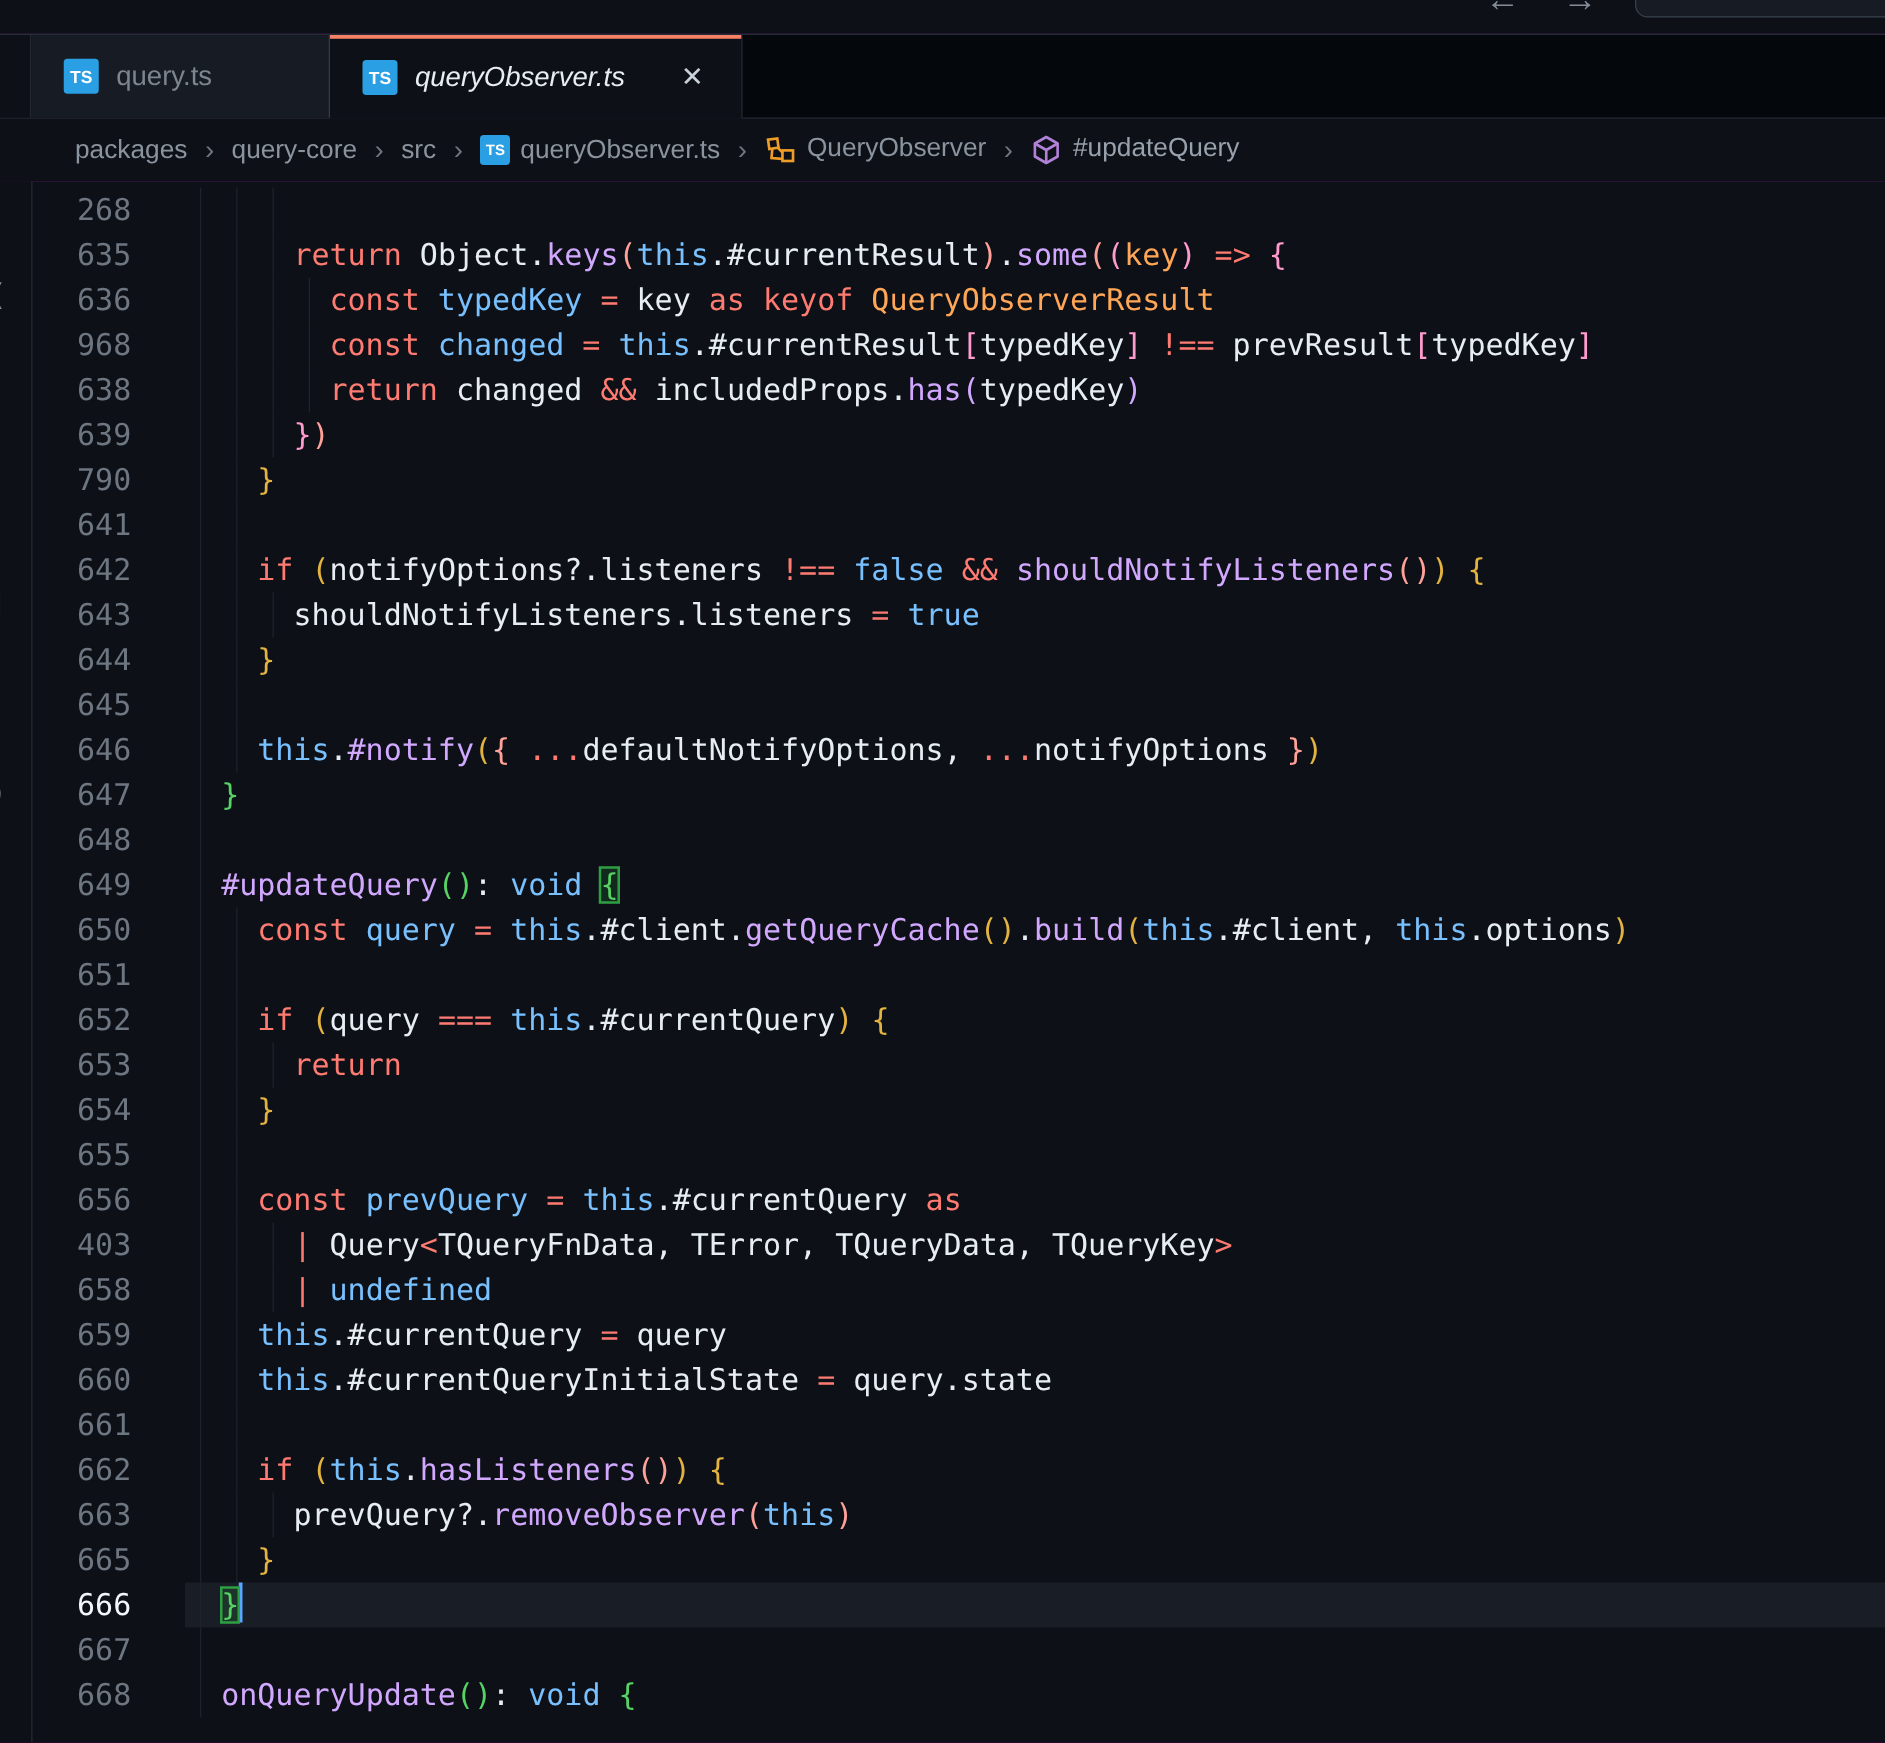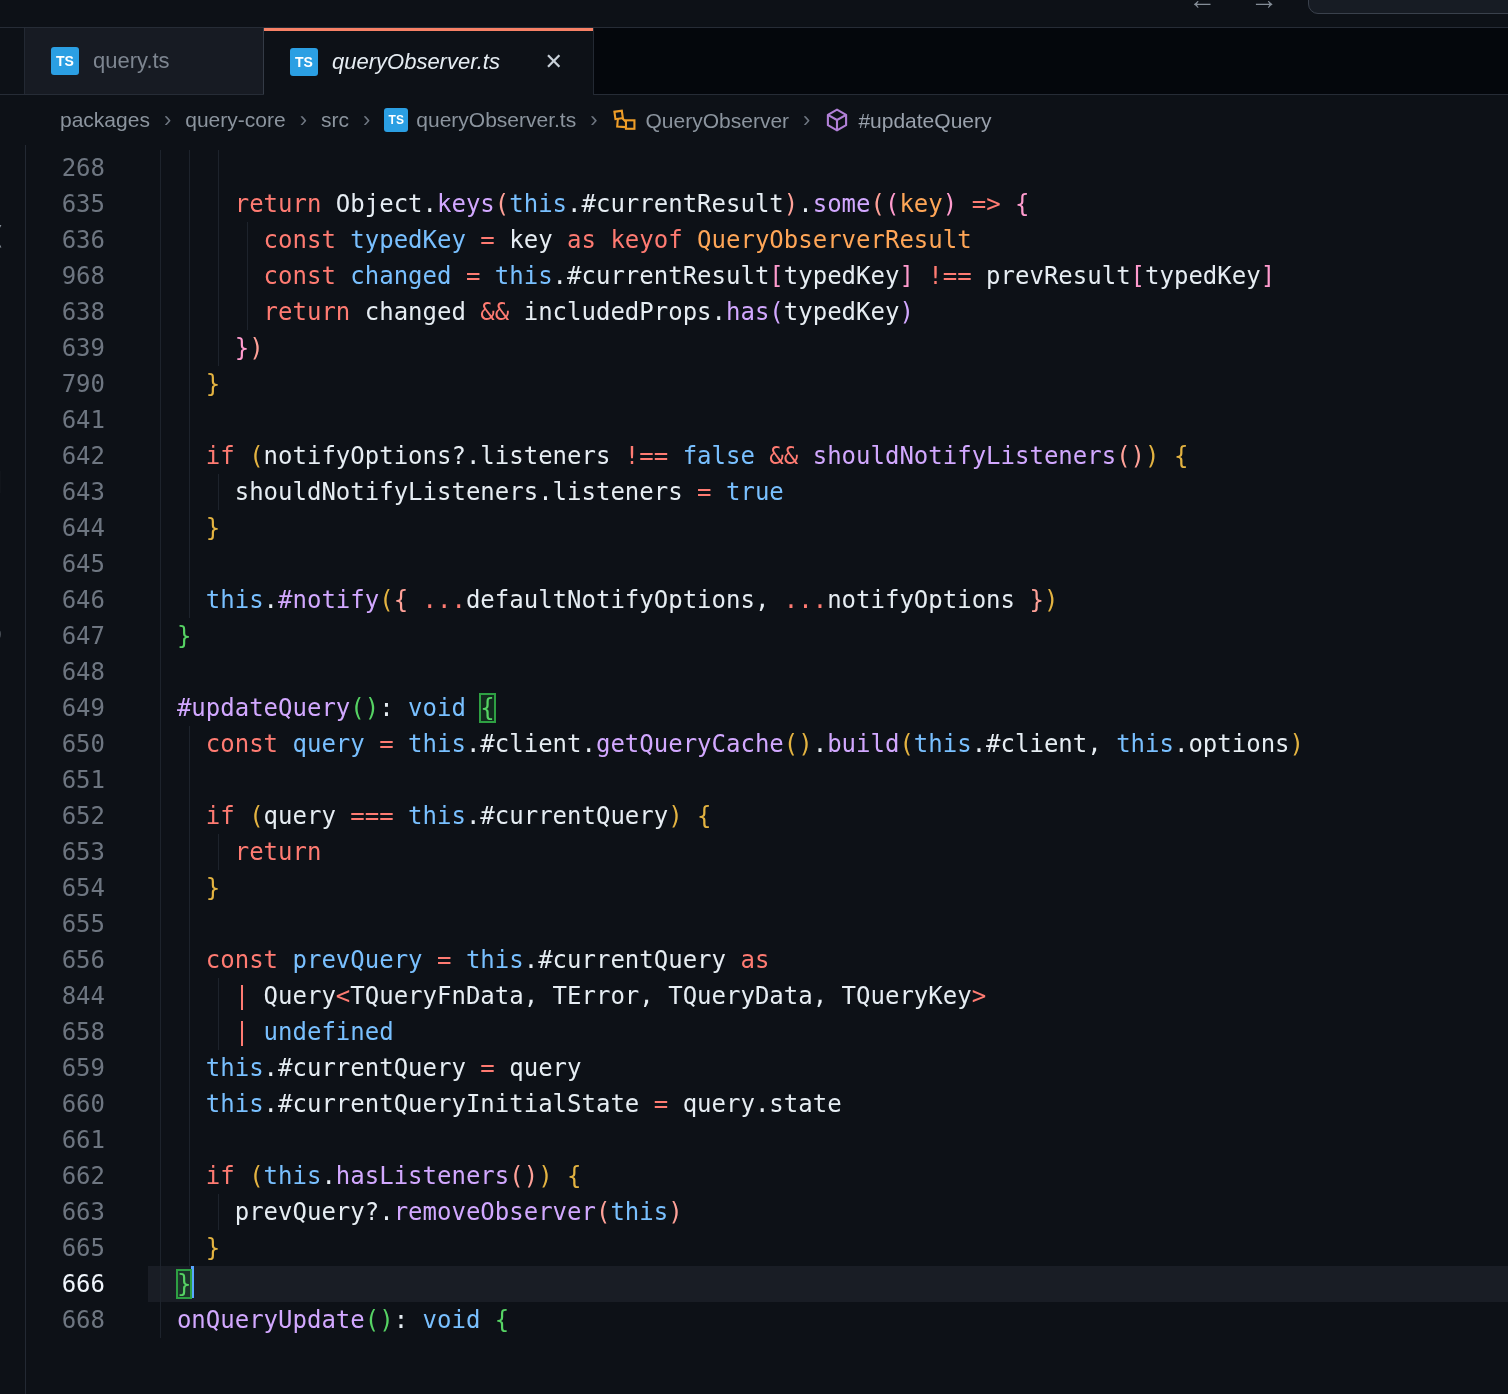--- a/index.html
+++ b/index.html
@@ -44,21 +44,21 @@
     color:#fff; font-weight:bold; font-size:14px;
     display:flex; align-items:center; justify-content:center; letter-spacing:0;
   }
   .tab-close { margin-left:auto; font-size:22px; color:#c9d1d9; padding:2px 4px; border-radius:4px; }
   
   .breadcrumbs {
     height:50px; background:#0d1117; display:flex; align-items:center;
     padding-left:60px; gap:14px; font-size:21px; color:#8b949e;
     border-left:0; position:relative;
   }
-  .crumb { display:flex; align-items:flex-end; gap:8px; cursor:pointer; }
+  .crumb { display:flex; align-items:flex-start; gap:8px; cursor:pointer; }
   .crumb-sep { color:#6e7681; font-size:22px; }
   .ts-badge-sm { width:24px; height:24px; flex:0 0 24px; font-size:12px; border-radius:3px; }
   .crumb-last { color:#99a1ac; }
   
   .editor { position:relative; display:flex; height:1249px; background:#0d1117; }
   .left-strip {
     width:26px; background:#0d1117; border-right:1px solid #232933;
     position:relative; overflow:hidden; flex:0 0 26px;
     font-family:"DejaVu Sans Mono", monospace; font-size:24px; color:#9aa3ad;
   }
@@ -247,21 +247,21 @@
         </div>
         <div class="row">
           <div class="num">655</div>
           <div class="cnt"><i class="guide" style="left: 12px;"></i><i class="guide" style="left: 40.92px;"></i></div>
         </div>
         <div class="row">
           <div class="num">656</div>
           <div class="cnt"><i class="guide" style="left: 12px;"></i><i class="guide" style="left: 40.92px;"></i><span class="tk-pl">    </span><span class="tk-kw">const </span><span class="tk-cst">prevQuery </span><span class="tk-kw">= </span><span class="tk-cst">this</span><span class="tk-pl">.#currentQuery </span><span class="tk-kw">as</span></div>
         </div>
         <div class="row">
-          <div class="num">844</div>
+          <div class="num">403</div>
           <div class="cnt"><i class="guide" style="left: 12px;"></i><i class="guide" style="left: 40.92px;"></i><i class="guide" style="left: 69.84px;"></i><span class="tk-pl">      </span><span class="tk-kw">| </span><span class="tk-pl">Query</span><span class="tk-kw">&lt;</span><span class="tk-pl">TQueryFnData, TError, TQueryData, TQueryKey</span><span class="tk-kw">&gt;</span></div>
         </div>
         <div class="row">
           <div class="num">658</div>
           <div class="cnt"><i class="guide" style="left: 12px;"></i><i class="guide" style="left: 40.92px;"></i><i class="guide" style="left: 69.84px;"></i><span class="tk-pl">      </span><span class="tk-kw">| </span><span class="tk-cst">undefined</span></div>
         </div>
         <div class="row">
           <div class="num">659</div>
           <div class="cnt"><i class="guide" style="left: 12px;"></i><i class="guide" style="left: 40.92px;"></i><span class="tk-pl">    </span><span class="tk-cst">this</span><span class="tk-pl">.#currentQuery </span><span class="tk-kw">= </span><span class="tk-pl">query</span></div>
         </div>
@@ -283,19 +283,23 @@
         </div>
         <div class="row">
           <div class="num">665</div>
           <div class="cnt"><i class="guide" style="left: 12px;"></i><i class="guide" style="left: 40.92px;"></i><span class="tk-pl">    </span><span class="tk-b3">}</span></div>
         </div>
         <div class="row current">
           <div class="num">666</div>
           <div class="cnt"><i class="guide" style="left: 12px;"></i><span class="tk-pl">  </span><span class="tk-mb">}</span><span class="caret"></span></div>
         </div>
         <div class="row">
+          <div class="num">667</div>
+          <div class="cnt"><i class="guide" style="left: 12px;"></i></div>
+        </div>
+        <div class="row">
           <div class="num">668</div>
           <div class="cnt"><i class="guide" style="left: 12px;"></i><span class="tk-pl">  </span><span class="tk-fn">onQueryUpdate</span><span class="tk-b2">()</span><span class="tk-pl">: </span><span class="tk-cst">void </span><span class="tk-b2">{</span></div>
         </div>
       </div>
   </div>
 
 </div>
 
 </body></html>

